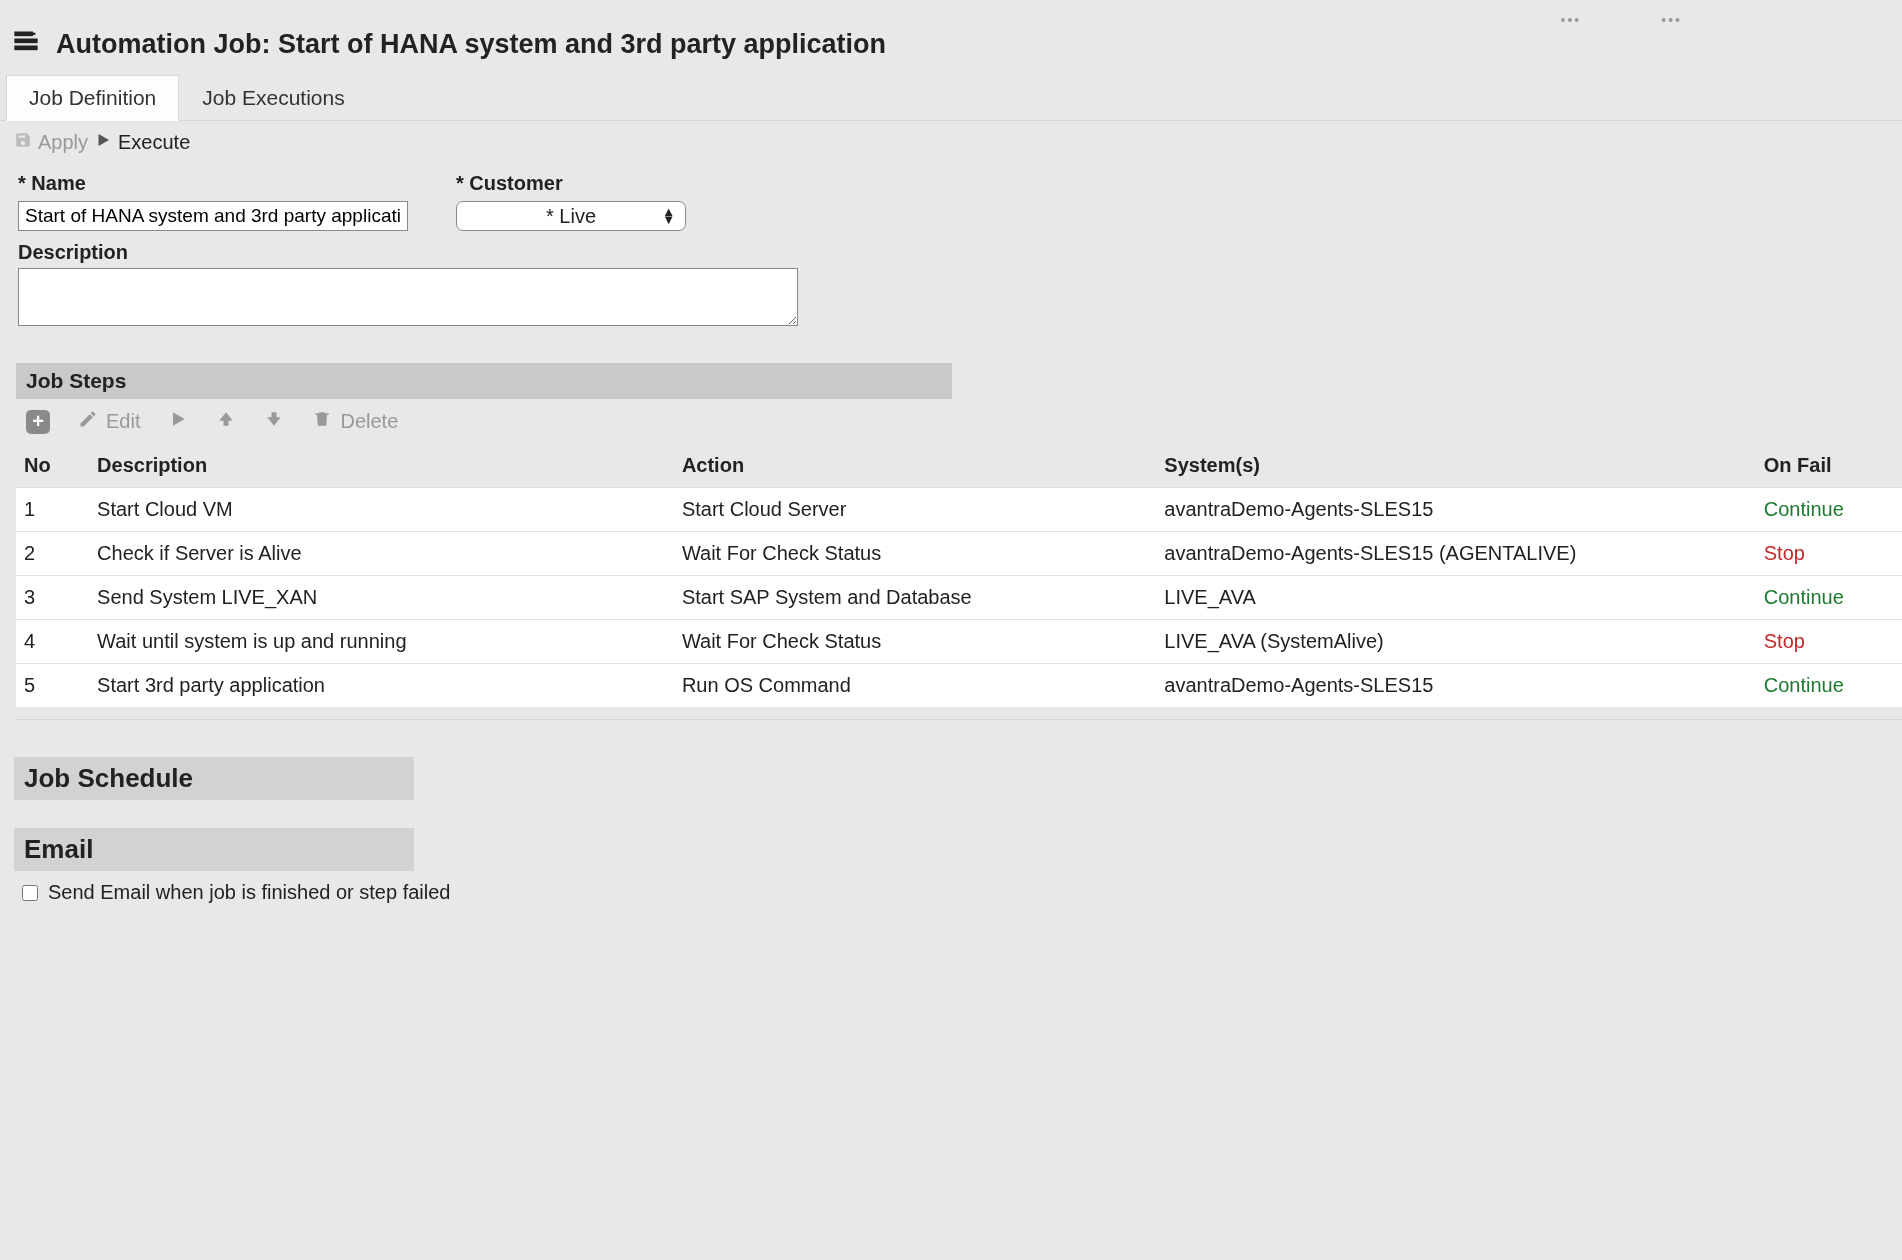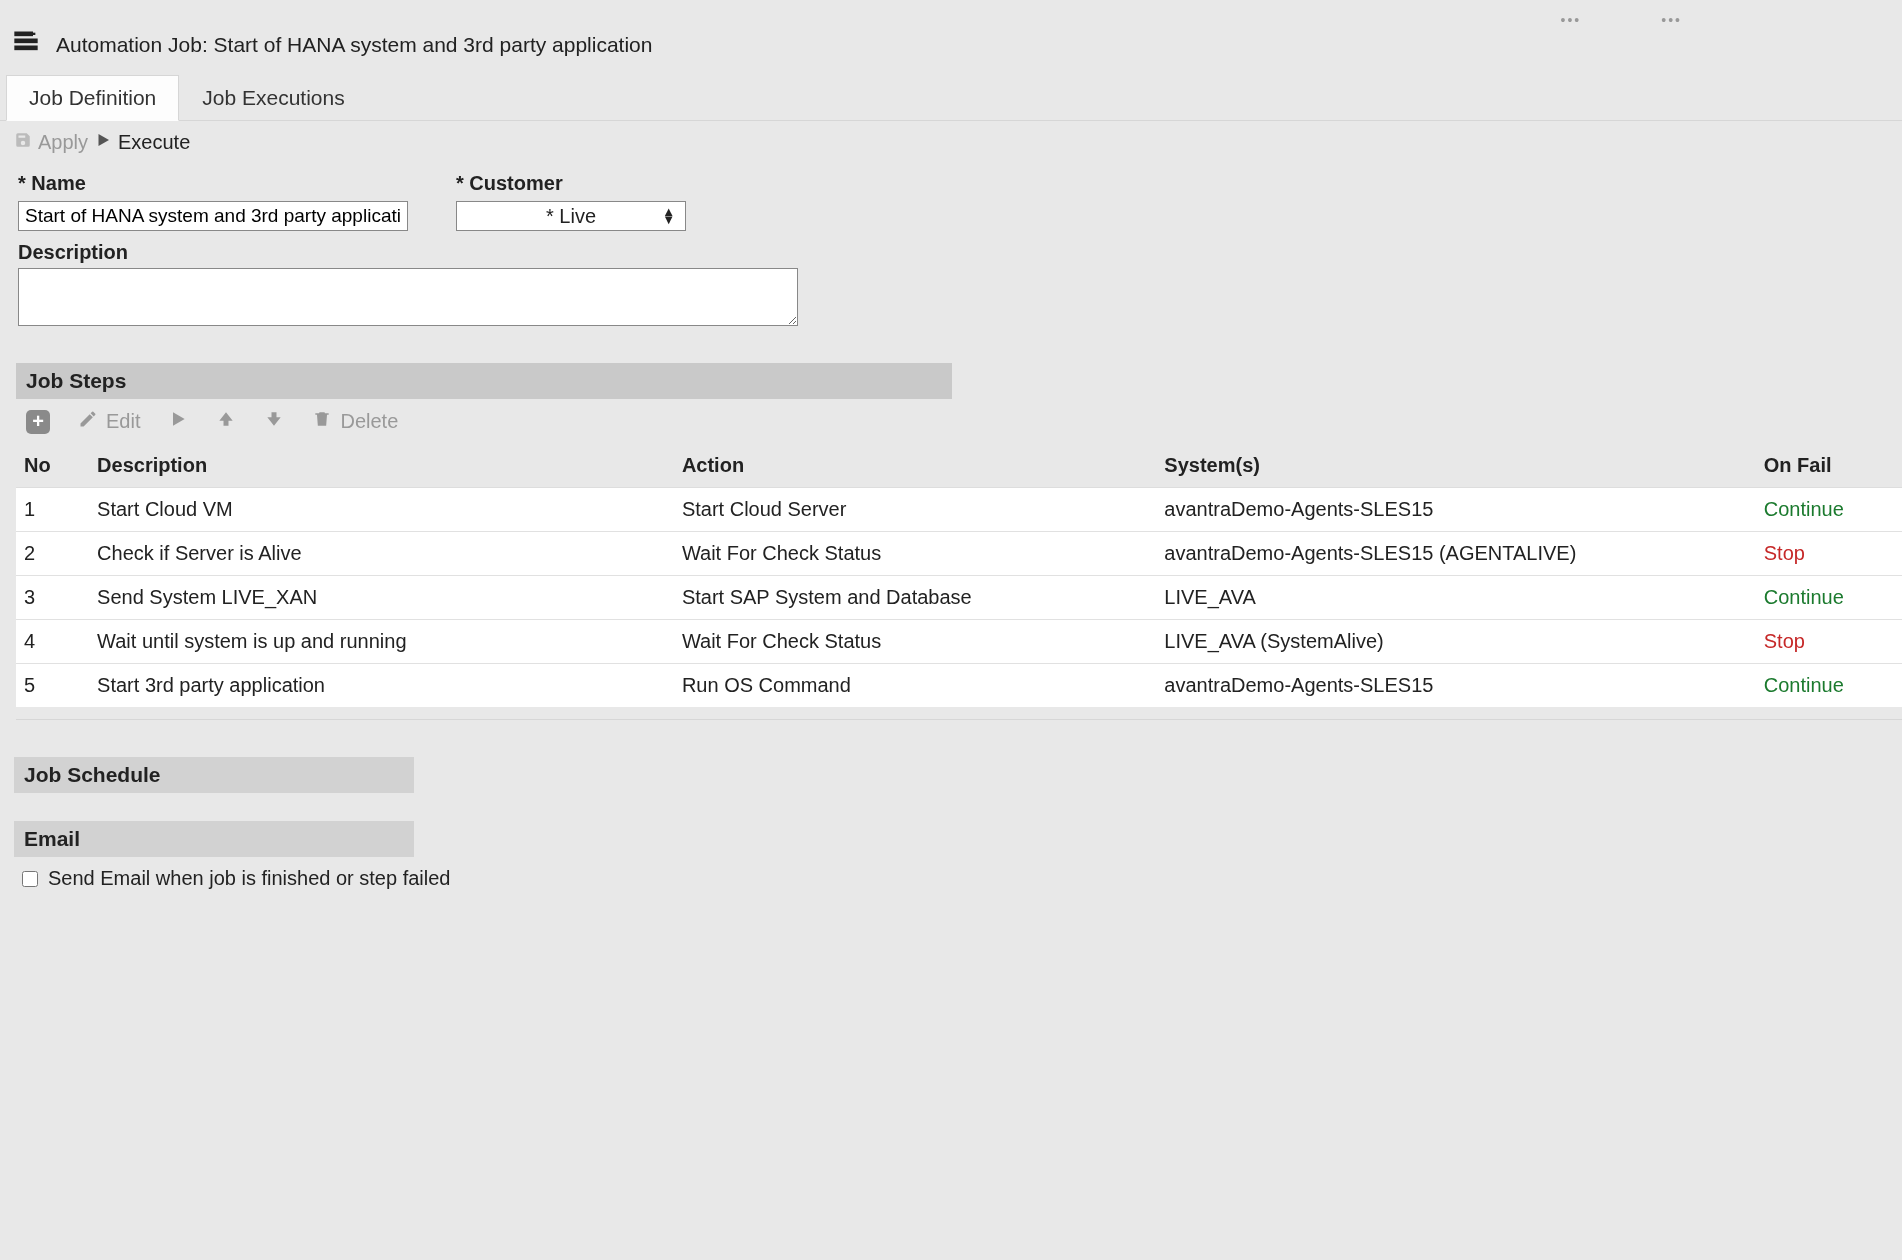--- a/index.html
+++ b/index.html
@@ -18,21 +18,21 @@
       height: 12px;
     }
     .grip-dots { color: #999; font-size: 14px; letter-spacing: 2px; }
     .title-row {
       display: flex;
       align-items: center;
       gap: 16px;
       padding: 4px 0 14px 12px;
     }
     .title-icon svg { width: 28px; height: 28px; }
-    .page-title { font-weight: 400; font-size: 21px; }
+    .page-title { font-weight: 700; font-size: 27px; }
     .tabs {
       display: flex;
       border-bottom: 1px solid #d6d6d6;
       padding-left: 6px;
     }
     .tab {
       padding: 10px 22px;
       font-size: 21px;
       color: #333;
       background: #e8e8e8;
@@ -74,21 +74,21 @@
       height: 30px;
       border: 1px solid #888;
       padding: 2px 6px;
       font-size: 19px;
       background: #fff;
     }
     .customer-select {
       width: 230px;
       height: 30px;
       border: 1px solid #888;
-      border-radius: 0;
+      border-radius: 7px;
       background: #fff;
       position: relative;
       display: flex;
       align-items: center;
       justify-content: center;
       font-size: 20px;
     }
     .customer-select .arrows { position: absolute; right: 10px; font-size: 13px; line-height: 8px; }
     .desc-label { font-weight: 700; font-size: 20px; margin-top: 10px; }
     .desc-textarea {
@@ -128,21 +128,21 @@
     .col-no { width: 50px; }
     .col-desc { width: 400px; }
     .col-action { width: 330px; }
     .col-system { width: 410px; }
     .col-fail { width: 100px; }
     .onfail-continue { color: #1b7a2e; }
     .onfail-stop { color: #c62828; }
     .steps-table tbody tr:last-child td { border-bottom: none; }
     .steps-footer-line { height: 10px; background: #e8e8e8; border-top: 1px solid #d6d6d6; margin-left: 16px; margin-top: 12px; }
     .sub-section-header {
-      background: #d2d2d2; font-weight: 700; font-size: 21px;
+      background: #d2d2d2; font-weight: 700; font-size: 26px;
       padding: 6px 10px; width: 400px; margin: 28px 0 8px 14px;
     }
     .checkbox-row {
       display: flex; align-items: center; gap: 10px;
       padding: 2px 0 8px 22px; font-size: 20px;
     }
     .checkbox-row input[type="checkbox"] { width: 16px; height: 16px; }
   </style>
 </head>
 <body>

